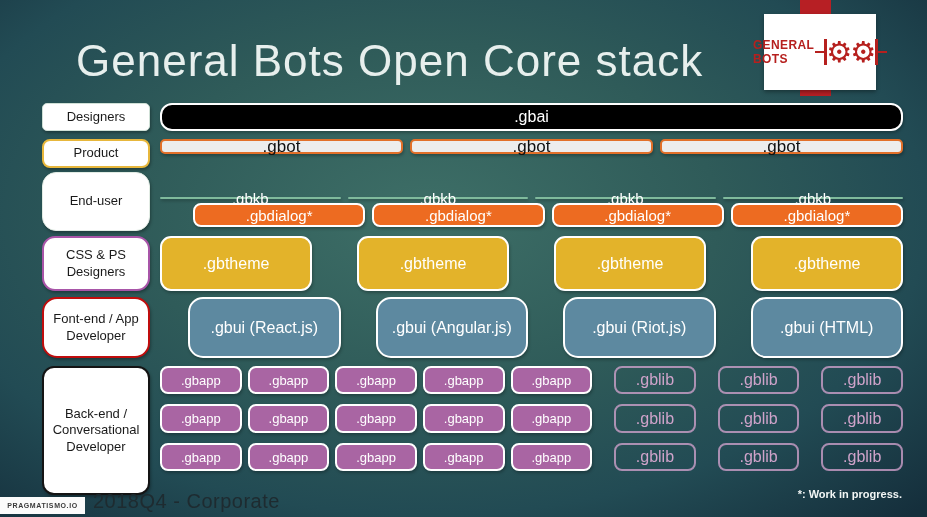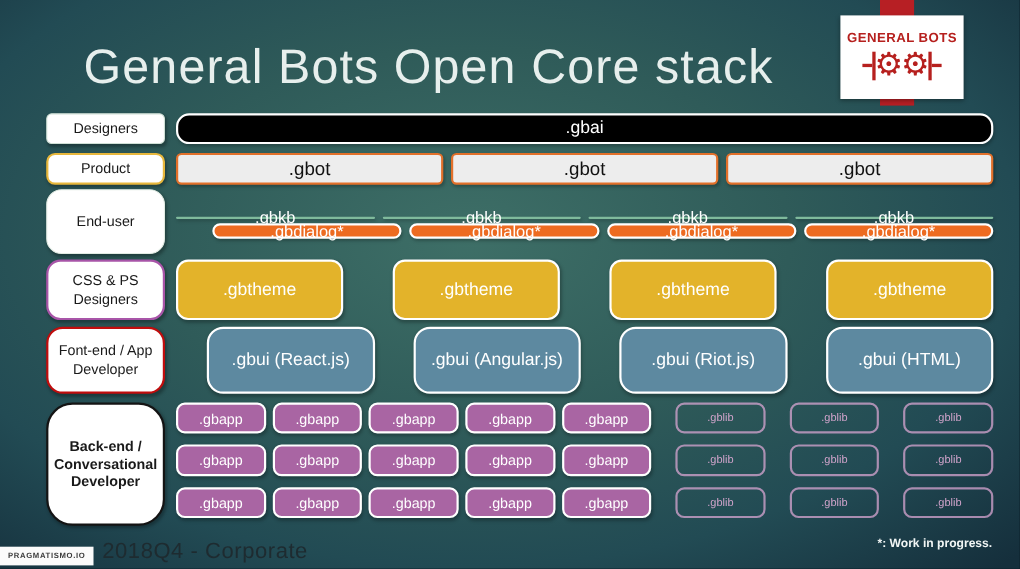--- a/index.html
+++ b/index.html
@@ -11,64 +11,64 @@
   }
   
   .title {
     position:absolute; left:76px; top:36px;
     font-size:44px; letter-spacing:1px; color:#e7efed; font-weight:400;
   }
   
   .logo-ribbon { position:absolute; left:800px; top:0; width:31px; height:96px; background:#b71f24; }
   .logo-card {
     position:absolute; left:764px; top:14px; width:112px; height:76px; background:#ffffff;
-    display:flex; flex-direction:column; align-items:center; justify-content:center; gap:1px;
+    display:flex; flex-direction:row; align-items:center; justify-content:center; gap:1px;
     box-shadow:0 2px 4px rgba(0,0,0,0.35);
   }
   .logo-brand { color:#b6201e; font-weight:bold; font-size:12px; letter-spacing:0.4px; }
   .logo-icon { position:relative; display:flex; align-items:center; justify-content:center; height:36px; color:#b6201e; }
   .hstub { width:9px; height:2.5px; background:#b6201e; }
   .vbar  { width:3px; height:26px; background:#b6201e; }
   .gear  { font-size:29px; line-height:1; color:#b6201e; margin:0 -1px; }
   
   .label {
     position:absolute; left:42px; width:108px; background:#ffffff; color:#1a1a1a;
     display:flex; align-items:center; justify-content:center; text-align:center;
     font-size:13px; line-height:1.25; box-shadow:1px 2px 3px rgba(0,0,0,0.3); padding:2px 6px;
   }
   #lbl-architect { top:103px; height:28px; border:1px solid #cfe0d6; border-radius:5px; }
   #lbl-product   { top:139px; height:29px; border:2px solid #e7b73c; border-radius:8px; }
   #lbl-enduser   { top:172px; height:59px; border:1px solid #e2ece4; border-radius:14px; }
   #lbl-css       { top:236px; height:55px; border:2px solid #a855a8; border-radius:13px; }
   #lbl-frontend  { top:297px; height:61px; border:2px solid #c00d0d; border-radius:15px;text-align:center; }
-  #lbl-backend   { top:366px; height:112px; border:2px solid #141414; border-radius:24px;font-weight:bold; }
+  #lbl-backend   { top:366px; height:129px; border:2px solid #141414; border-radius:12px; }
   
   .row { position:absolute; left:160px; width:743px; display:flex; gap:7px; }
   #row-gbai    { top:103px; height:28px; }
-  #row-gbot    { top:139px; height:29px; }
+  #row-gbot    { top:139px; height:15px; }
   #row-gbkb    { top:172px; height:27px; }
-  #row-gbdialog{ top:203px; height:14px;padding-left:33px; }
+  #row-gbdialog{ top:203px; height:24px;padding-left:33px; }
   #row-gbtheme { top:236px; height:55px;gap:45px; }
   #row-gbui    { top:297px; height:61px; }
   #row-app1    { top:366px; height:28px; gap:6px; }
   #row-app2    { top:404px; height:29px; gap:6px; }
   #row-app3    { top:443px; height:28px; gap:6px; }
   .box {
     flex:1; display:flex; align-items:center; justify-content:center;
     color:#fff; box-shadow:1px 2px 3px rgba(0,0,0,0.25); white-space:nowrap;
   }
   .gbai    { background:#000000; border:2px solid #ffffff; border-radius:12px; font-size:16px; }
   .gbot    { background:#ededed; border:2px solid #e2702a; border-radius:5px;  font-size:17px; color:#111; }
   .gbkb    { background:#7fba9c; border-radius:5px;  font-size:15px;margin-top:25px; }
   .gbdialog{ background:#ed6b21; border:2px solid #ffffff; border-radius:8px;  font-size:15px; }
   .gbtheme { background:#e3b32a; border:2px solid #ffffff; border-radius:11px; font-size:16px; }
   .gbui    { background:#5d89a0; border:2px solid #ffffff; border-radius:15px; font-size:16px;margin-left:28px; }
   .gbapp   { background:#a965a3; border:2px solid #ffffff; border-radius:8px;  font-size:13px; }
   .gblib   { background:transparent; border:2px solid rgba(216,165,210,0.75); border-radius:8px;
-             color:#cfa3ca; font-size:10px; box-shadow:none;margin-left:16px; }
+             color:#cfa3ca; font-size:16px; box-shadow:none;margin-left:16px; }
   
   .brand-box {
     position:absolute; left:0; top:497px; width:85px; height:17px; background:#fbfbfb;
     display:flex; align-items:center; justify-content:center;
     font-size:7px; font-weight:bold; letter-spacing:0.6px; color:#3b3b3b;
   }
   .footer-date { position:absolute; left:93px; top:490px; font-size:20px; color:#1e2b30; letter-spacing:0.5px; }
   .footer-note { position:absolute; right:25px; top:488px; font-size:11px; font-weight:600; color:#f2f6f5; }
 </style>
 </head>

